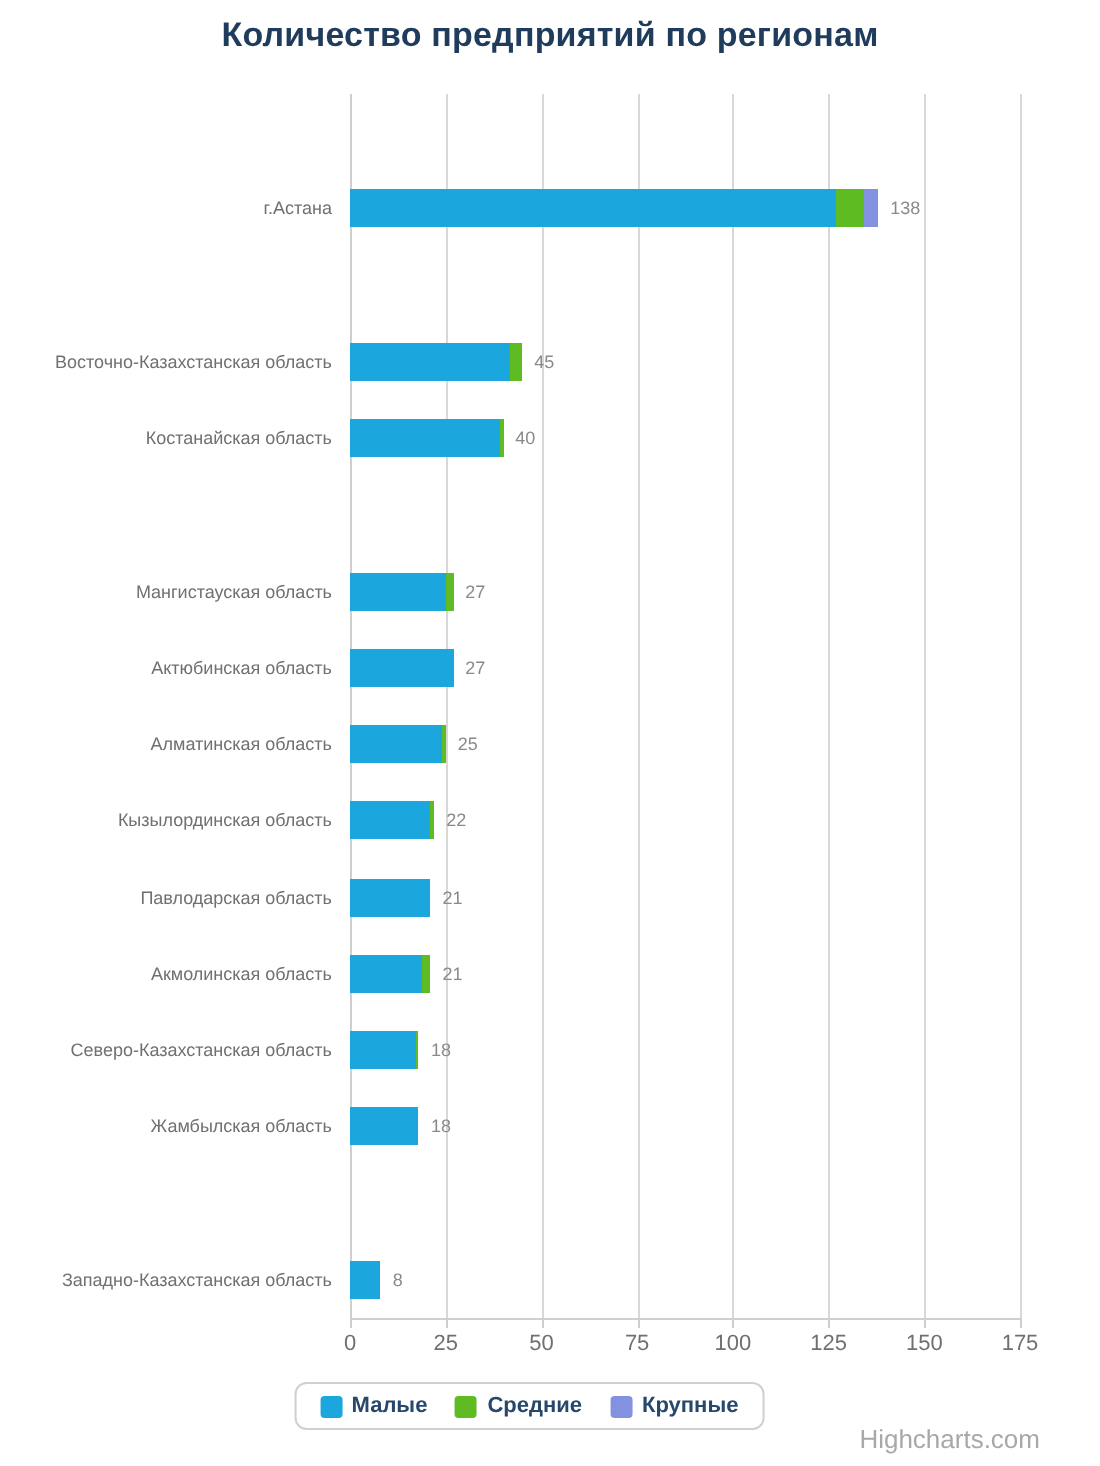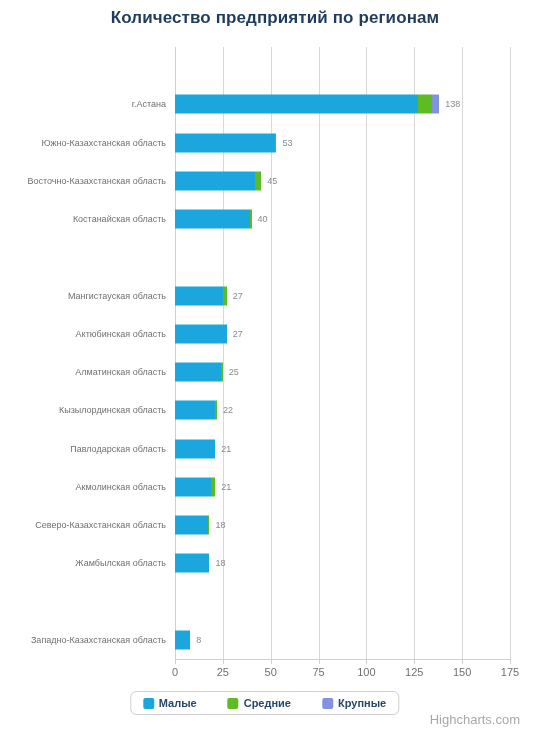--- a/index.html
+++ b/index.html
@@ -129,21 +129,21 @@
     position: absolute;
     left: 50%;
     transform: translateX(-50%);
     top: 691px;
     border: 1px solid #d0d0d0;
     border-radius: 6px;
     background: #ffffff;
     padding: 5px 12px;
     display: flex;
     align-items: center;
-    gap: 31px;
+    gap: 14px;
   }
   .legend-item {
     display: flex;
     align-items: center;
     gap: 5px;
     font-size: 11px;
     font-weight: bold;
     color: #27476b;
     cursor: pointer;
   }
@@ -183,28 +183,20 @@
       <div class="gridline" style="left: 287.143px;"></div>
       <div class="gridline" style="left: 335px;"></div>
       <div class="bar-row" style="top: 38.25px; height: 38.25px;">
         <div class="cat-label">г.Астана</div>
         <div class="bar-wrap">
           <span class="seg small" style="width: 243.114px;"></span>
           <span class="seg medium" style="width: 13.4px;"></span>
           <span class="seg large" style="width: 7.65714px;"></span>
         </div>
         <div class="bar-total" style="left: 264.171px;">138</div>
-      </div>
-      <div class="bar-row" style="top: 76.5px; height: 38.25px;">
-        <div class="cat-label">Южно-Казахстанская область</div>
-        <div class="bar-wrap">
-          <span class="seg small" style="width: 99.5429px;"></span>
-          <span class="seg medium" style="width: 1.91429px;"></span>
-        </div>
-        <div class="bar-total" style="left: 101.457px;">53</div>
       </div>
       <div class="bar-row" style="top: 114.75px; height: 38.25px;">
         <div class="cat-label">Восточно-Казахстанская область</div>
         <div class="bar-wrap">
           <span class="seg small" style="width: 80.4px;"></span>
           <span class="seg medium" style="width: 5.74286px;"></span>
         </div>
         <div class="bar-total" style="left: 86.1429px;">45</div>
       </div>
       <div class="bar-row" style="top: 153px; height: 38.25px;">

